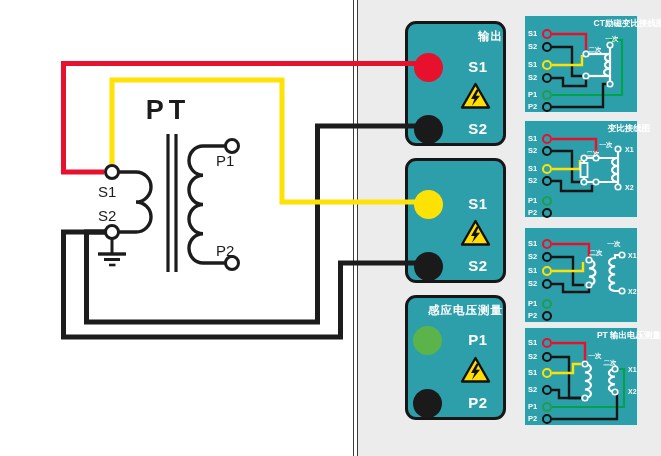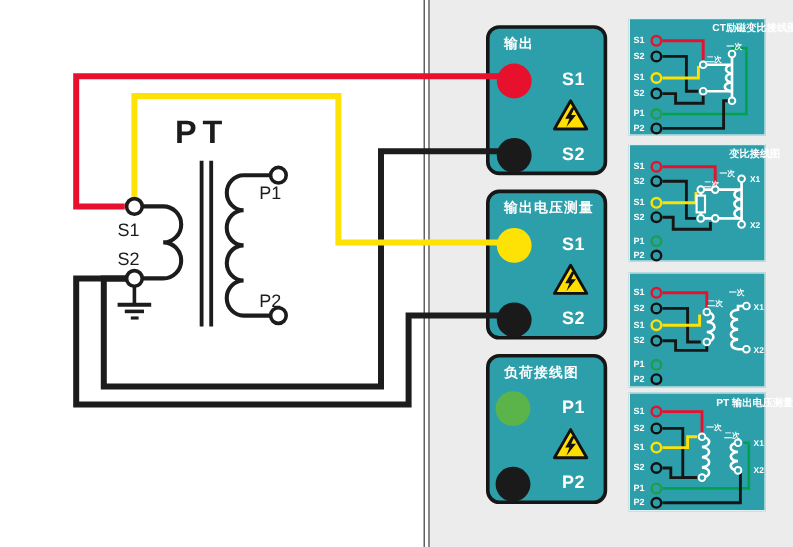--- a/index.html
+++ b/index.html
@@ -5,22 +5,22 @@
   html,body{margin:0;padding:0;background:#fff;}
   .stage{position:relative;width:661px;height:456px;background:#fff;overflow:hidden;
          font-family:"Liberation Sans",sans-serif;}
   .right-bg{position:absolute;left:358px;top:0;width:303px;height:456px;background:#ECECEC;}
   .divider{position:absolute;left:353px;top:0;width:3px;height:456px;background:#fff;
            border-left:1.4px solid #3c3c3c;border-right:1.4px solid #3c3c3c;}
   .wires{position:absolute;left:0;top:0;z-index:3;pointer-events:none;}
   
   .panel{position:absolute;left:405px;width:95px;height:119px;background:#2D9FAB;
          border:3px solid #161616;border-radius:11px;}
-  .panel-title{position:absolute;top:5px;left:0;width:100%;text-align:left;color:#fff;
-               font-size:11.5px;font-weight:bold;letter-spacing:1px;padding-left:12px;}
+  .panel-title{position:absolute;top:5px;left:0;width:100%;text-align:right;color:#fff;
+               font-size:11.5px;font-weight:bold;letter-spacing:1px;}
   .term{position:absolute;border-radius:50%;width:29px;height:29px;z-index:4;}
   .term.t-red{background:#E8112D;}
   .term.t-yellow{background:#FFE205;}
   .term.t-black{background:#1A1A1A;}
   .term.t-green{background:#5BB449;}
   .term-label{position:absolute;width:34px;text-align:center;color:#fff;font-size:15px;
               font-weight:bold;letter-spacing:0.5px;}
   .warn{position:absolute;left:52px;top:58px;}
   
   .mini{position:absolute;left:524px;width:114px;background:#2D9FAB;border:1px solid #DFF0F2;
@@ -50,33 +50,32 @@
     <div class="term-label" style="left:53px;top:34px">S1</div>
     <svg class="warn" width="31" height="28" viewBox="0 0 31 28">
       <polygon points="15.5,2 29,25.5 2,25.5" fill="#FFDE00" stroke="#111" stroke-width="2.4" stroke-linejoin="round"></polygon>
       <polygon points="16.5,7.5 11,17 14.5,17 12,23.8 20,13.8 16,13.8 19,7.5" fill="#111"></polygon>
     </svg>
     <div class="term t-black" style="left:6px;top:91px"></div>
     <div class="term-label" style="left:53px;top:96px">S2</div>
   </div>
 
   <div class="panel" style="top:158px">
-    <div class="panel-title">输出电压测量</div>
     <div class="term t-yellow" style="left:6px;top:29px"></div>
     <div class="term-label" style="left:53px;top:34px">S1</div>
     <svg class="warn" width="31" height="28" viewBox="0 0 31 28">
       <polygon points="15.5,2 29,25.5 2,25.5" fill="#FFDE00" stroke="#111" stroke-width="2.4" stroke-linejoin="round"></polygon>
       <polygon points="16.5,7.5 11,17 14.5,17 12,23.8 20,13.8 16,13.8 19,7.5" fill="#111"></polygon>
     </svg>
     <div class="term t-black" style="left:6px;top:91px"></div>
     <div class="term-label" style="left:53px;top:96px">S2</div>
   </div>
 
   <div class="panel" style="top:295px">
-    <div class="panel-title">负荷接线图</div>
+    <div class="panel-title">感应电压测量</div>
     <div class="term t-green" style="left:5px;top:28px"></div>
     <div class="term-label" style="left:53px;top:33px">P1</div>
     <svg class="warn" width="31" height="28" viewBox="0 0 31 28">
       <polygon points="15.5,2 29,25.5 2,25.5" fill="#FFDE00" stroke="#111" stroke-width="2.4" stroke-linejoin="round"></polygon>
       <polygon points="16.5,7.5 11,17 14.5,17 12,23.8 20,13.8 16,13.8 19,7.5" fill="#111"></polygon>
     </svg>
     <div class="term t-black" style="left:5px;top:91px"></div>
     <div class="term-label" style="left:53px;top:96px">P2</div>
   </div>
 

